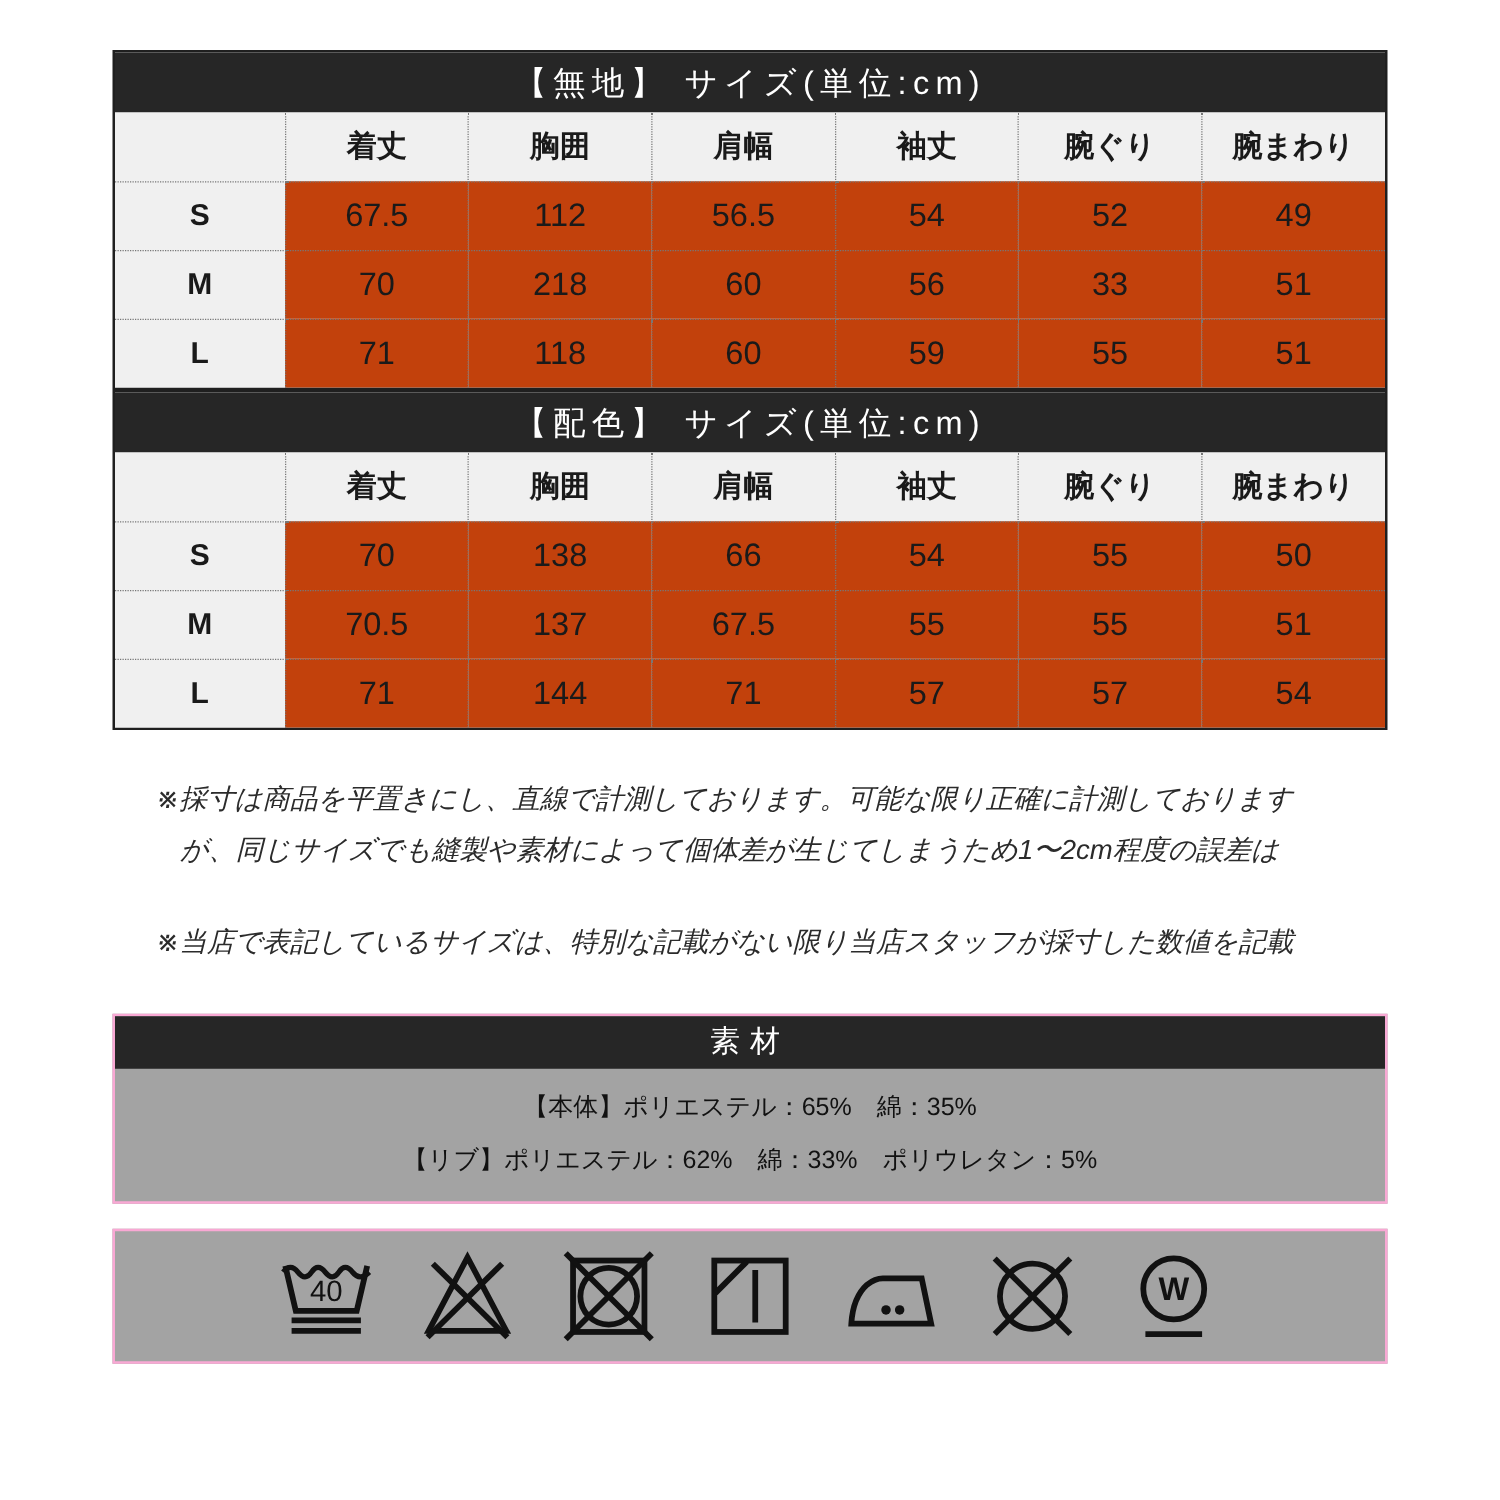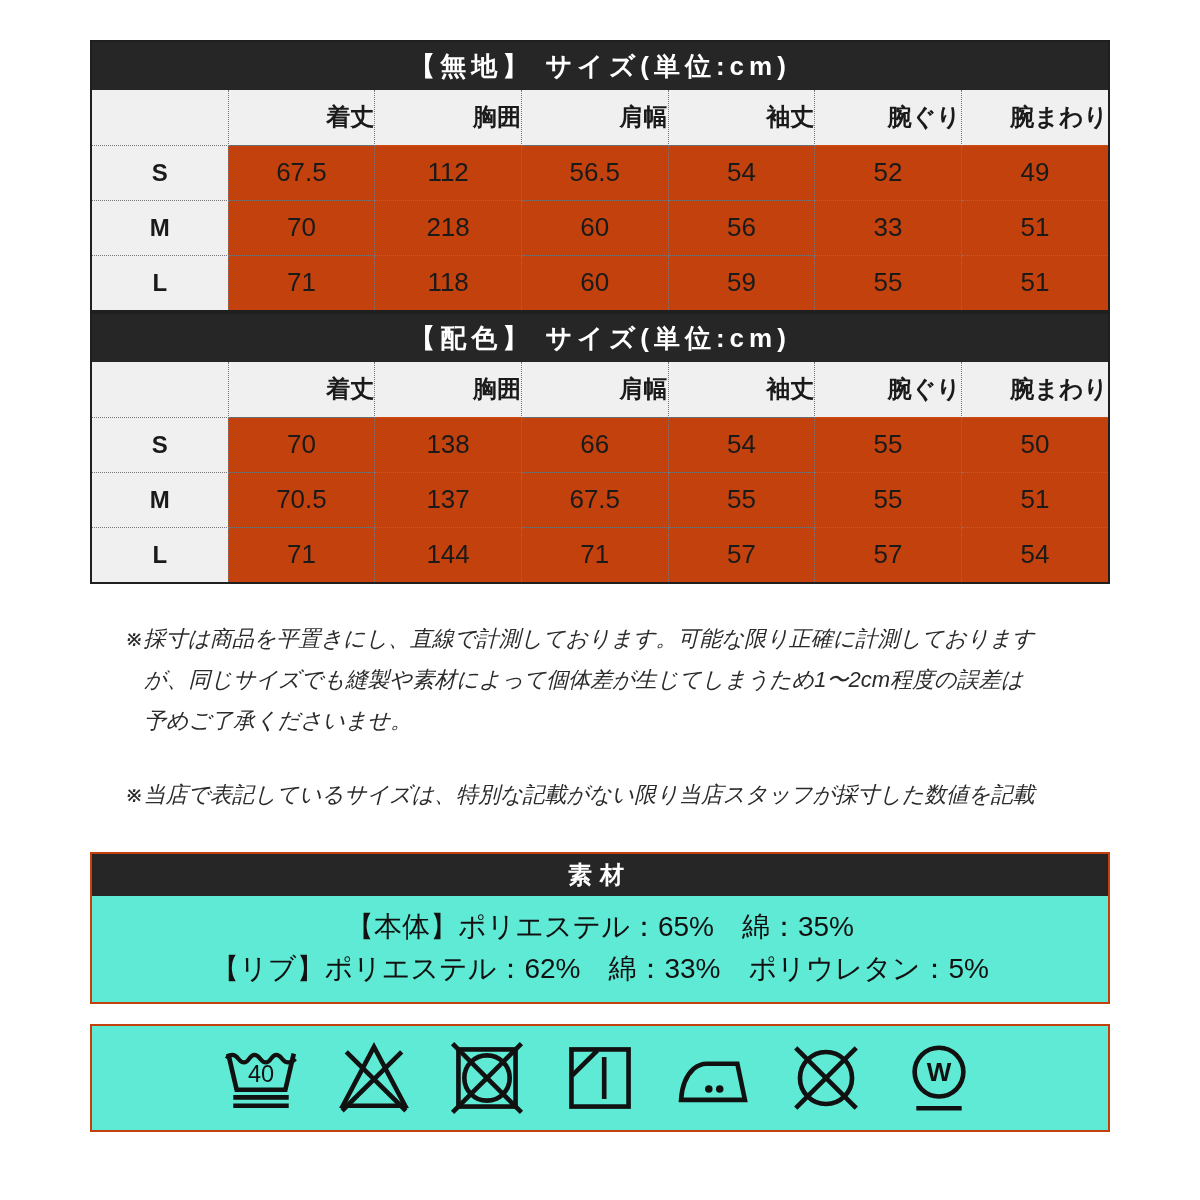--- a/index.html
+++ b/index.html
@@ -6,49 +6,49 @@
   html,body { background:#fff; }
   body { font-family:"Liberation Sans","DejaVu Sans",sans-serif; color:#1a1a1a; }
   .page { width:1200px; height:1200px; background:#fff; overflow:hidden; }
   .content { width:1020px; margin:0 auto; padding-top:40px; }
 
   
   .tbl-box { border:2px solid #1f1f1f; background:#fff; }
   .tbl-box + .tbl-box { }
   .bar {
     background:#262626; color:#fff; text-align:center;
-    font-weight:bold; font-size:26px; height:48px; line-height:48px;
+    font-weight:normal; font-size:26px; height:48px; line-height:48px;
     letter-spacing:5px;
   }
   table { width:100%; border-collapse:collapse; table-layout:fixed; }
   th, td { text-align:center; vertical-align:middle; height:55px; }
   th {
     background:#f0f0f0; font-weight:bold; font-size:24px;
   }
   td.rowlabel { background:#f0f0f0; font-weight:bold; font-size:24px; }
   td.val { background:#c2410c; font-size:26px; font-weight:normal; }
   col.c-label { width:13.4%; }
   th, td { border:1px dotted #777; }
   tr > th:first-child, tr > td:first-child { border-left:none; }
   tr > th:last-child, tr > td:last-child { border-right:none; }
-  thead tr th { border-top:none;text-align:right; }
+  thead tr th { border-top:none; }
   tbody tr:last-child td { border-bottom:none; }
 
   
   .notes { margin-top:34px; padding-left:35px; }
   .note { font-size:22px; line-height:41px; color:#2b2b2b;font-style:italic; }
   .note + .note { margin-top:33px; }
   .note .cont { padding-left:19px; }
 
   
-  .info-box { border:2px solid #c2410c; background:#5eead4; }
+  .info-box { border:2px solid #f9a8d4; background:#a3a3a3; }
   .material { margin-top:37px; }
   .material .bar { height:42px; line-height:42px; font-size:24px; letter-spacing:8px; }
   .material-lines { padding:10px 0 12px; text-align:center; }
-  .material-lines div { font-size:28px; line-height:42px; color:#111; }
+  .material-lines div { font-size:20px; line-height:42px; color:#111; }
 
   
   .laundry { margin-top:20px; }
   .laundry .bar { height:43px; line-height:43px; font-size:24px; letter-spacing:8px; }
   .icons {
     height:104px; display:flex; align-items:center; justify-content:center;
     gap:29px;
   }
   .icons svg { width:84px; height:88px; display:block; }
   .stroke { fill:none; stroke:#111; stroke-width:5.5; }
@@ -168,21 +168,20 @@
             <td class="val">54</td>
           </tr>
         </tbody>
       </table>
     </div>
 
     <div class="notes">
       <div class="note">
         <div>※採寸は商品を平置きにし、直線で計測しております。可能な限り正確に計測しております</div>
         <div class="cont">が、同じサイズでも縫製や素材によって個体差が生じてしまうため1〜2cm程度の誤差は</div>
-        <div class="cont">予めご了承くださいませ。</div>
       </div>
       <div class="note">
         <div>※当店で表記しているサイズは、特別な記載がない限り当店スタッフが採寸した数値を記載</div>
       </div>
     </div>
 
     <div class="info-box material">
       <div class="bar">素材</div>
       <div class="material-lines">
         <div>【本体】ポリエステル：65%　綿：35%</div>

